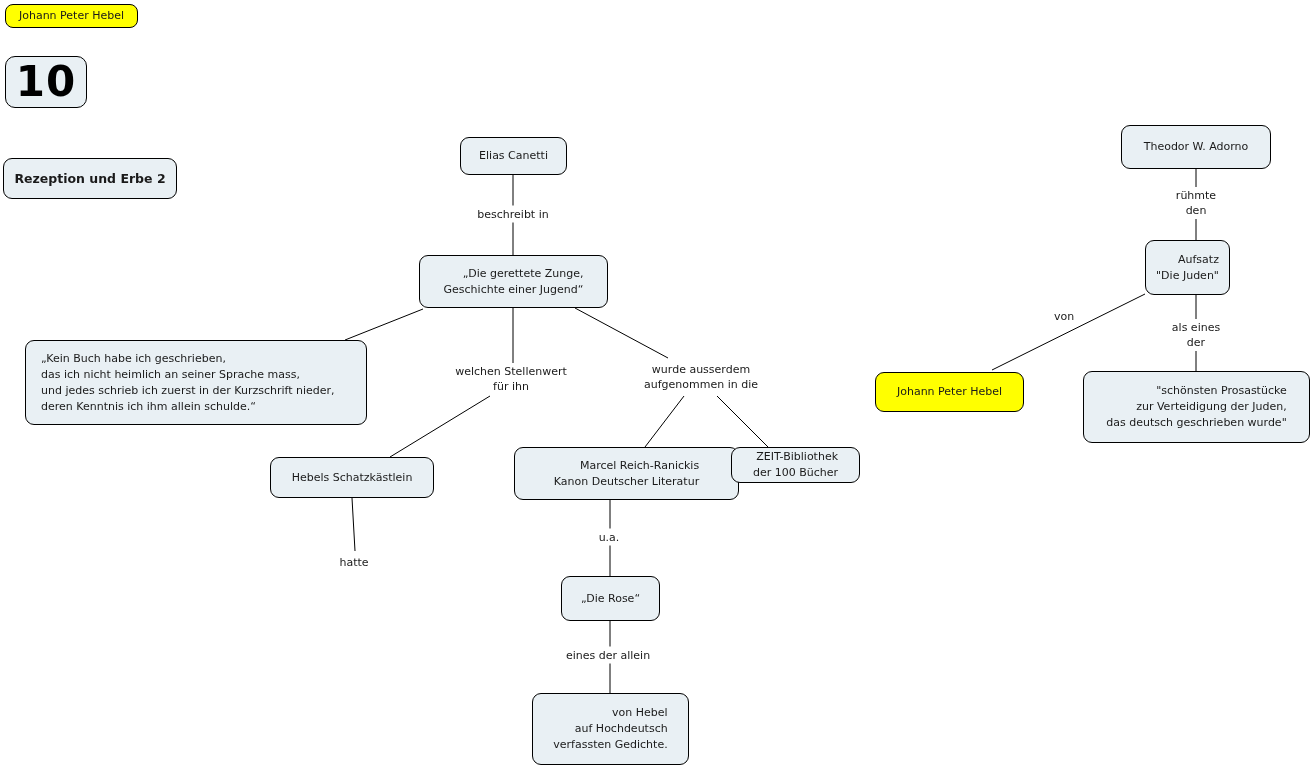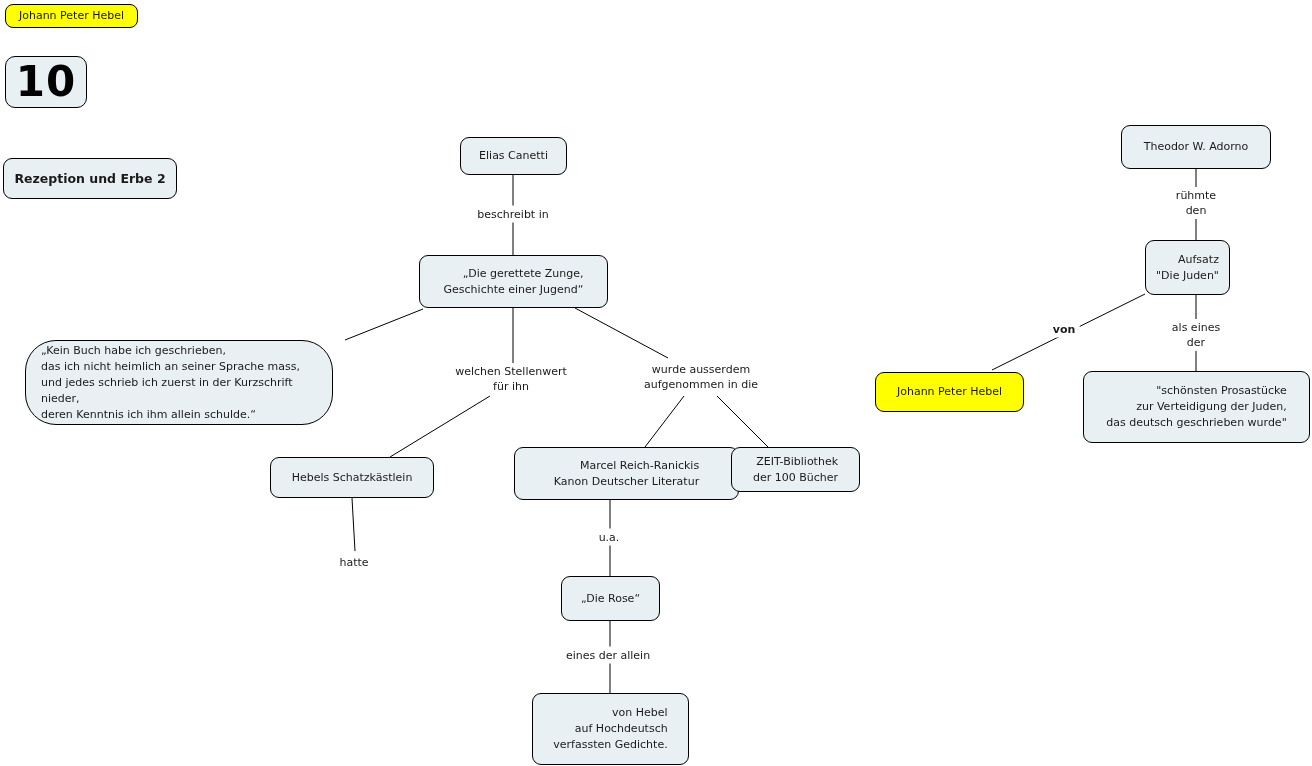--- a/index.html
+++ b/index.html
@@ -98,31 +98,31 @@
 
   <div class="node big-number" style="left:5px; top:56px; width:82px; height:52px; border-radius:10px;">10</div>
 
   <div class="node section" style="left:3px; top:141px; width:174px; height:41px;">Rezeption und Erbe 2</div>
 
   <div class="node" style="left:419px; top:255px; width:189px; height:53px;">„Die gerettete Zunge,
 Geschichte einer Jugend“</div>
 
   <div class="node" style="left:460px; top:137px; width:107px; height:38px;">Elias Canetti</div>
 
-  <div class="node align-left" style="left:25px; top:340px; width:308px; height:85px;border-radius:31px;">„Kein Buch habe ich geschrieben,
+  <div class="node align-left" style="left:25px; top:340px; width:342px; height:85px;">„Kein Buch habe ich geschrieben,
 das ich nicht heimlich an seiner Sprache mass,
 und jedes schrieb ich zuerst in der Kurzschrift nieder,
 deren Kenntnis ich ihm allein schulde.“</div>
 
   <div class="node" style="left:270px; top:457px; width:164px; height:41px;">Hebels Schatzkästlein</div>
 
   <div class="node" style="left:514px; top:447px; width:225px; height:53px;">Marcel Reich-Ranickis
 Kanon Deutscher Literatur</div>
 
-  <div class="node" style="left:731px; top:447px; width:129px; height:45px;">ZEIT-Bibliothek
+  <div class="node" style="left:731px; top:447px; width:129px; height:36px;">ZEIT-Bibliothek
 der 100 Bücher</div>
 
   <div class="node" style="left:561px; top:576px; width:99px; height:45px;">„Die Rose“</div>
 
   <div class="node" style="left:532px; top:693px; width:157px; height:72px;">von Hebel
 auf Hochdeutsch
 verfassten Gedichte.</div>
 
   <div class="node" style="left:1121px; top:125px; width:150px; height:44px;">Theodor W. Adorno</div>
 
@@ -145,18 +145,18 @@
 
   <div class="edge-label" style="left:609px; top:537px;">u.a.</div>
 
   <div class="edge-label" style="left:608px; top:655px;">eines der allein</div>
 
   <div class="edge-label" style="left:354px; top:562px;">hatte</div>
 
   <div class="edge-label" style="left:1196px; top:203px;">rühmte
 den</div>
 
-  <div class="edge-label" style="left:1064px; top:329px;font-weight:bold;">von</div>
+  <div class="edge-label" style="left:1064px; top:316px;">von</div>
 
   <div class="edge-label" style="left:1196px; top:335px;">als eines
 der</div>
 
 </div>
 
 </body></html>

